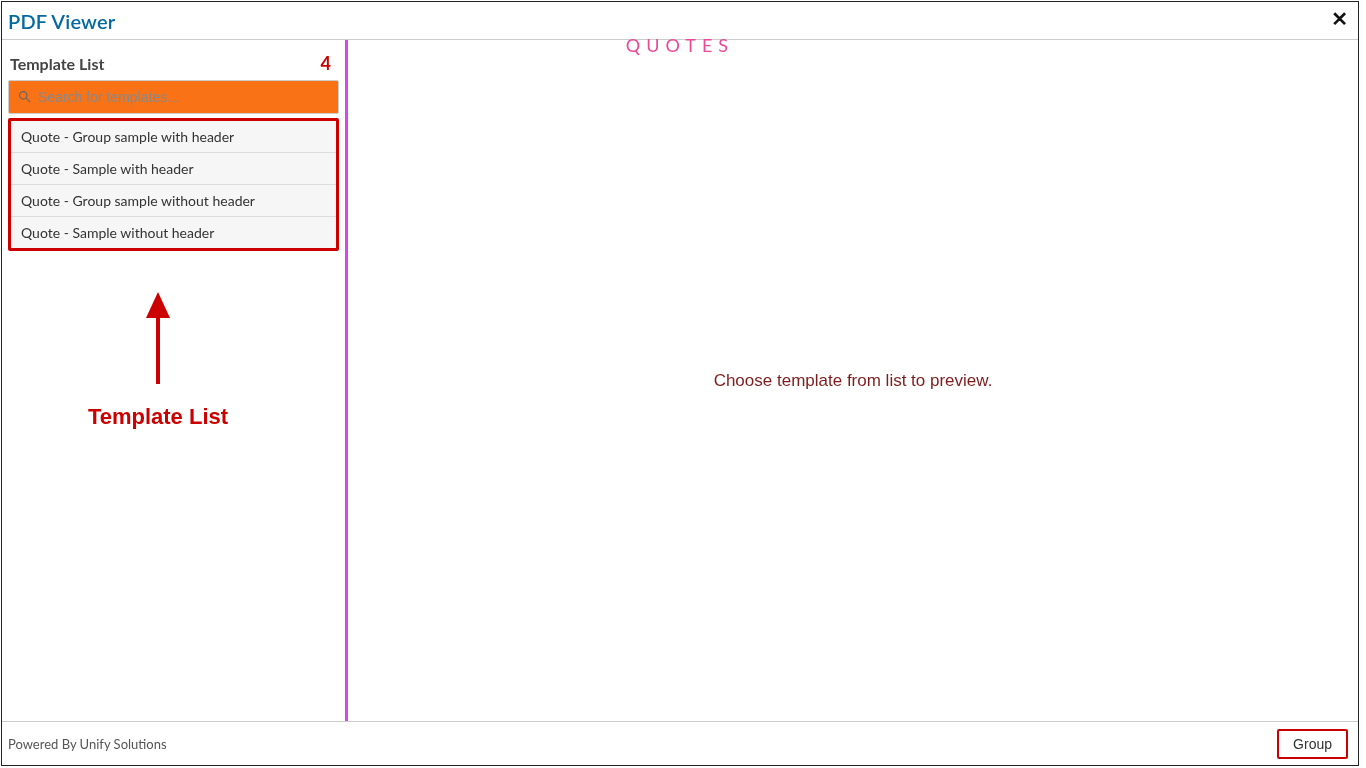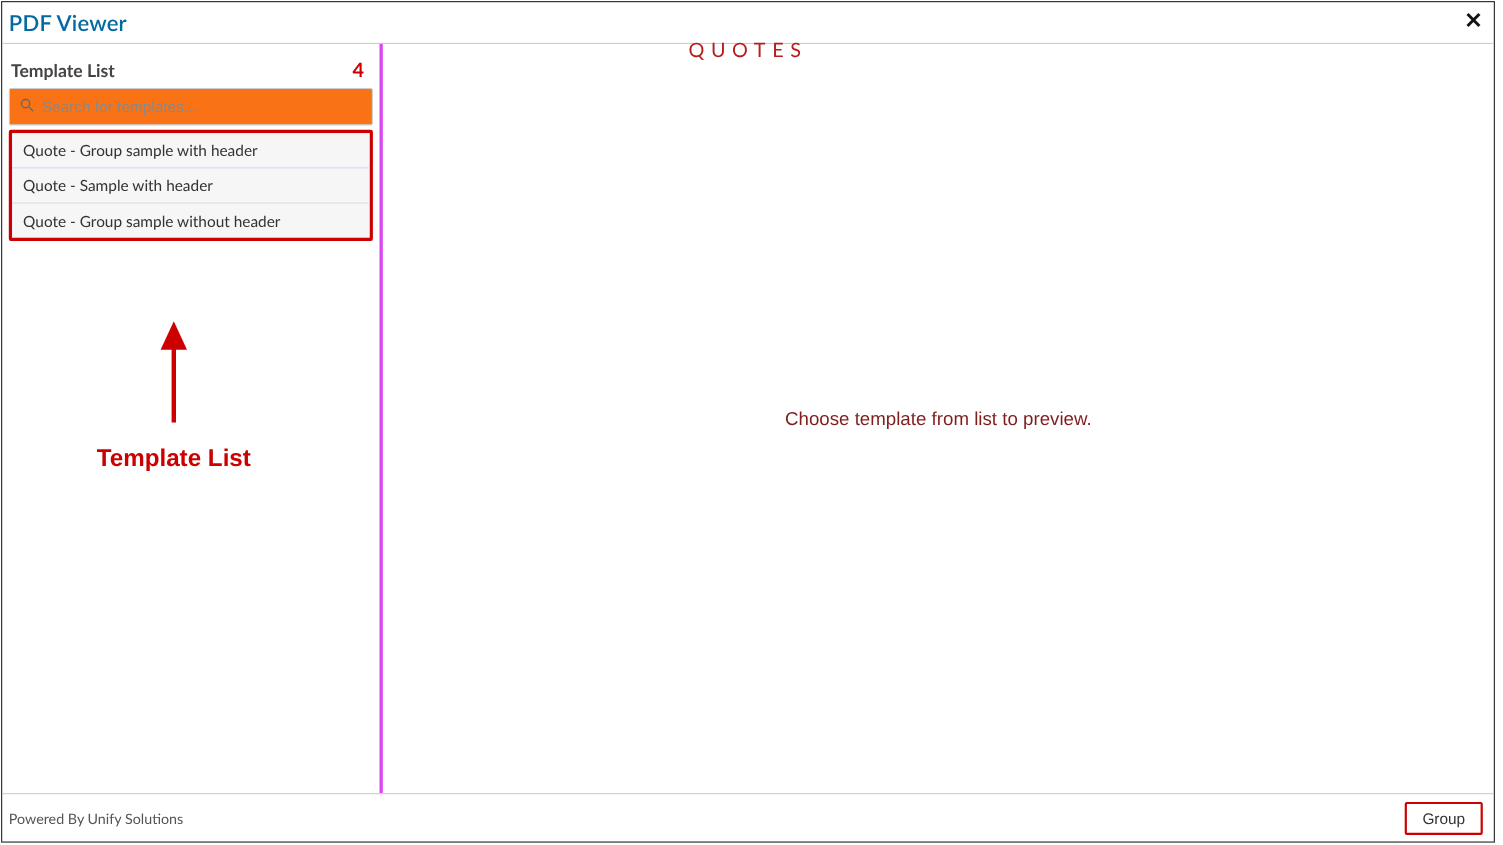--- a/index.html
+++ b/index.html
@@ -27,21 +27,21 @@
     font-weight: 600;
     color: #0369a1;
     padding-left: 6px;
     letter-spacing: 0.2px;
   }
   .header .center-title {
     position: absolute;
     left: 50%; transform: translateX(-50%);
     font-size: 18px;
     letter-spacing: 6px;
-    color: #b91c1c;
+    color: #ec4899;
     font-weight: 400;
     margin-top: 48px;
   }
   .header .close-x {
     position: absolute;
     right: 10px;
     top: 6px;
     font-size: 20px;
     font-weight: 700;
     color: #111;
@@ -95,21 +95,21 @@
     flex: 1;
     font-size: 14px;
     color: #333;
     background: transparent;
   }
   .search-wrap input::placeholder { color: #888; }
   .template-list {
     margin-top: 4px;
     border: 3px solid #c00;
     border-radius: 2px;
-    background: #c4b5fd;
+    background: #c2410c;
   }
   .template-item {
     padding: 7px 10px;
     font-size: 14px;
     color: #333;
     border-bottom: 1px solid #ddd;
     cursor: pointer;
     background: #f6f6f6;
   }
   .template-item:last-child { border-bottom: none; }
@@ -193,20 +193,21 @@
             <line x1="15" y1="15" x2="21" y2="21"></line>
           </svg>
         </span>
         <input type="text" placeholder="Search for templates..." style="">
       </div>
 
       <div class="template-list">
         <div class="template-item">Quote - Group sample with header</div>
         <div class="template-item">Quote - Sample with header</div>
         <div class="template-item">Quote - Group sample without header</div>
+        <div class="template-item">Quote - Sample without header</div>
       </div>
 
       <div class="annotation">
         <svg width="200" height="100" viewBox="0 0 200 100">
           <line x1="100" y1="20" x2="100" y2="92" stroke="#c00" stroke-width="4"></line>
           <polygon points="100,0 88,26 112,26" fill="#c00"></polygon>
         </svg>
         <div class="anno-label">Template List</div>
       </div>
     </div>

